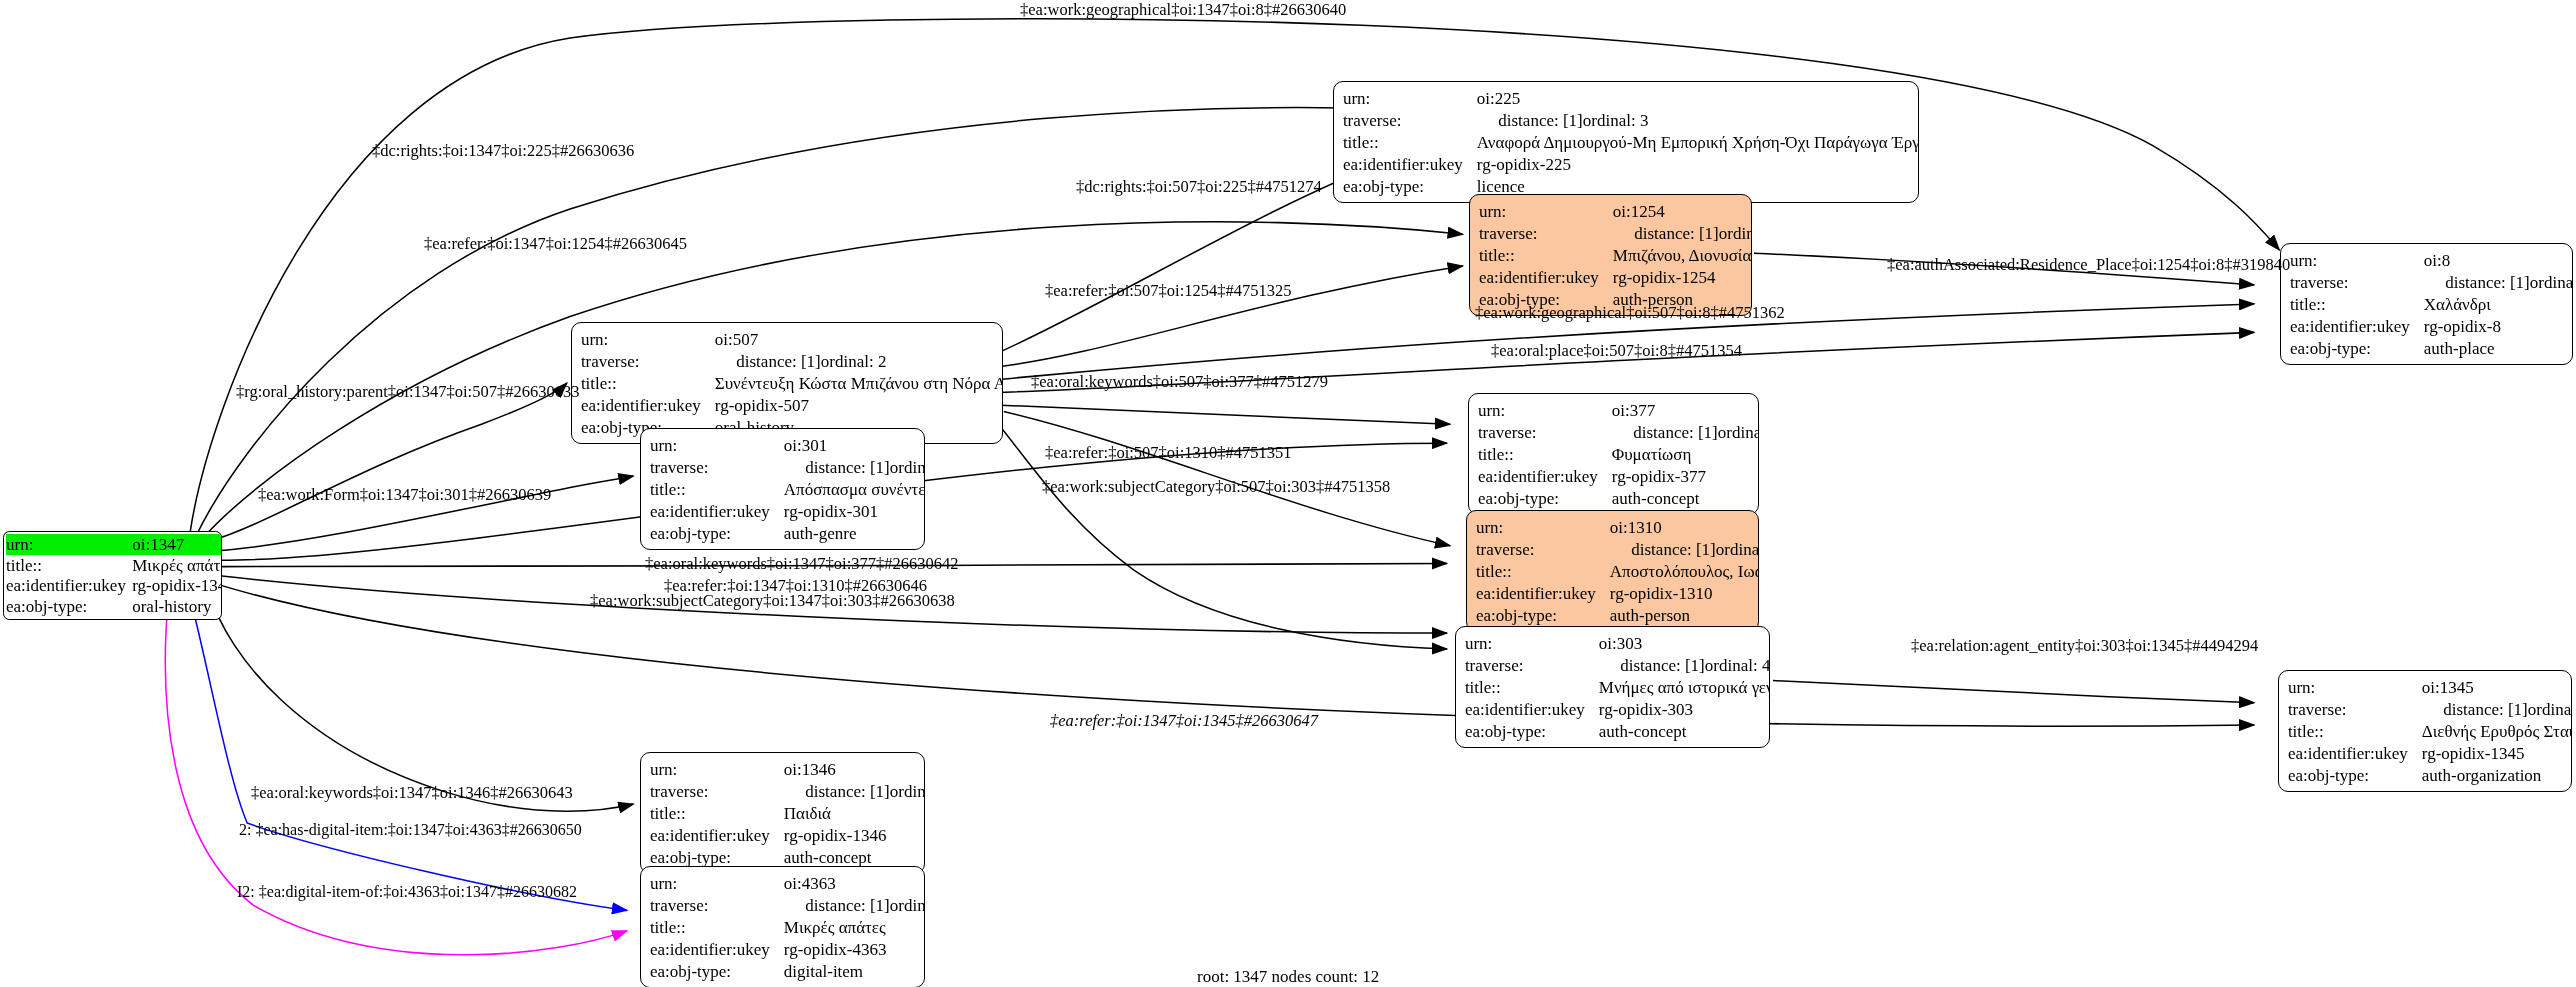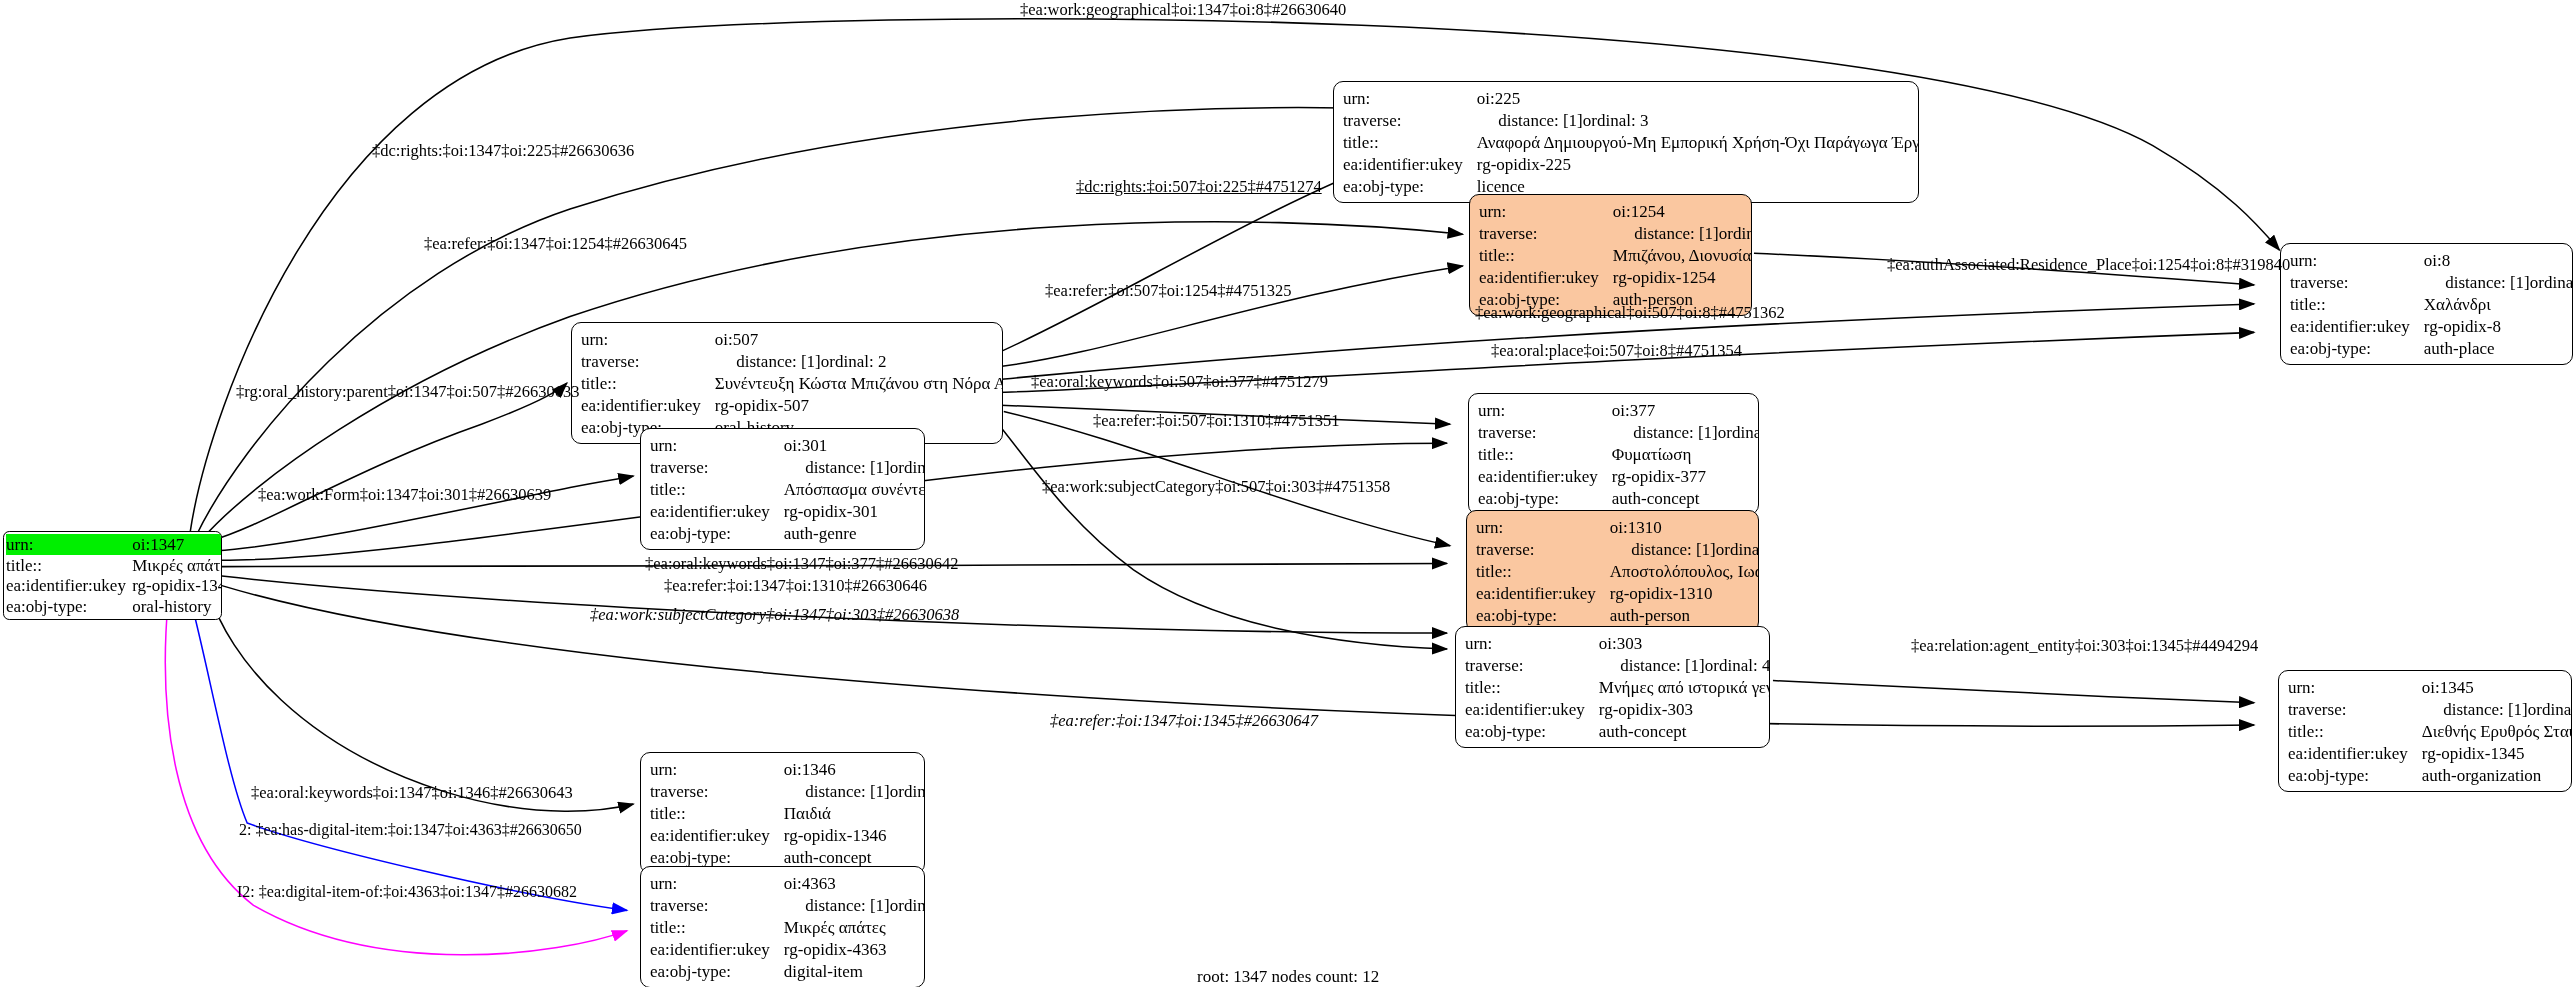--- a/index.html
+++ b/index.html
@@ -475,34 +475,34 @@
       <tr>
         <td class="key">ea:obj-type:</td>
         <td class="val">digital-item</td>
       </tr>
     </tbody>
       </table>
   </div>
 
   <div class="elabel" style="left:1020px; top:0px;">‡ea:work:geographical‡oi:1347‡oi:8‡#26630640</div>
   <div class="elabel" style="left:372px; top:141px;">‡dc:rights:‡oi:1347‡oi:225‡#26630636</div>
-  <div class="elabel" style="left:1076px; top:177px;text-decoration:underline;">‡dc:rights:‡oi:507‡oi:225‡#4751274</div>
+  <div class="elabel" style="left:1076px; top:177px;">‡dc:rights:‡oi:507‡oi:225‡#4751274</div>
   <div class="elabel" style="left:424px; top:234px;">‡ea:refer:‡oi:1347‡oi:1254‡#26630645</div>
   <div class="elabel" style="left:1045px; top:281px;">‡ea:refer:‡oi:507‡oi:1254‡#4751325</div>
   <div class="elabel" style="left:1887px; top:255px;">‡ea:authAssociated:Residence_Place‡oi:1254‡oi:8‡#319840</div>
   <div class="elabel" style="left:1475px; top:303px;">‡ea:work:geographical‡oi:507‡oi:8‡#4751362</div>
   <div class="elabel" style="left:1491px; top:341px;">‡ea:oral:place‡oi:507‡oi:8‡#4751354</div>
   <div class="elabel" style="left:236px; top:382px;">‡rg:oral_history:parent‡oi:1347‡oi:507‡#26630633</div>
   <div class="elabel" style="left:1031px; top:372px;">‡ea:oral:keywords‡oi:507‡oi:377‡#4751279</div>
   <div class="elabel" style="left:258px; top:485px;">‡ea:work:Form‡oi:1347‡oi:301‡#26630639</div>
-  <div class="elabel" style="left:1045px; top:411px;margin-left:48px;">‡ea:refer:‡oi:507‡oi:1310‡#4751351</div>
+  <div class="elabel" style="left:1045px; top:443px;">‡ea:refer:‡oi:507‡oi:1310‡#4751351</div>
   <div class="elabel" style="left:1042px; top:477px;">‡ea:work:subjectCategory‡oi:507‡oi:303‡#4751358</div>
   <div class="elabel" style="left:645px; top:554px;">‡ea:oral:keywords‡oi:1347‡oi:377‡#26630642</div>
   <div class="elabel" style="left:664px; top:576px;">‡ea:refer:‡oi:1347‡oi:1310‡#26630646</div>
-  <div class="elabel" style="left:590px; top:605px;font-style:italic;">‡ea:work:subjectCategory‡oi:1347‡oi:303‡#26630638</div>
+  <div class="elabel" style="left:590px; top:591px;">‡ea:work:subjectCategory‡oi:1347‡oi:303‡#26630638</div>
   <div class="elabel" style="left:1911px; top:636px;">‡ea:relation:agent_entity‡oi:303‡oi:1345‡#4494294</div>
   <div class="elabel" style="left:1050px; top:711px;font-style:italic;">‡ea:refer:‡oi:1347‡oi:1345‡#26630647</div>
   <div class="elabel" style="left:251px; top:736px;margin-top:47px;">‡ea:oral:keywords‡oi:1347‡oi:1346‡#26630643</div>
   <div class="elabel small" style="left:239px; top:821px;">2: ‡ea:has-digital-item:‡oi:1347‡oi:4363‡#26630650</div>
   <div class="elabel small" style="left:237px; top:883px;">I2: ‡ea:digital-item-of:‡oi:4363‡oi:1347‡#26630682</div>
 
   <div class="footer" style="left:1197px; top:967px;">root: 1347 nodes count: 12</div>
 
 </div>
 

